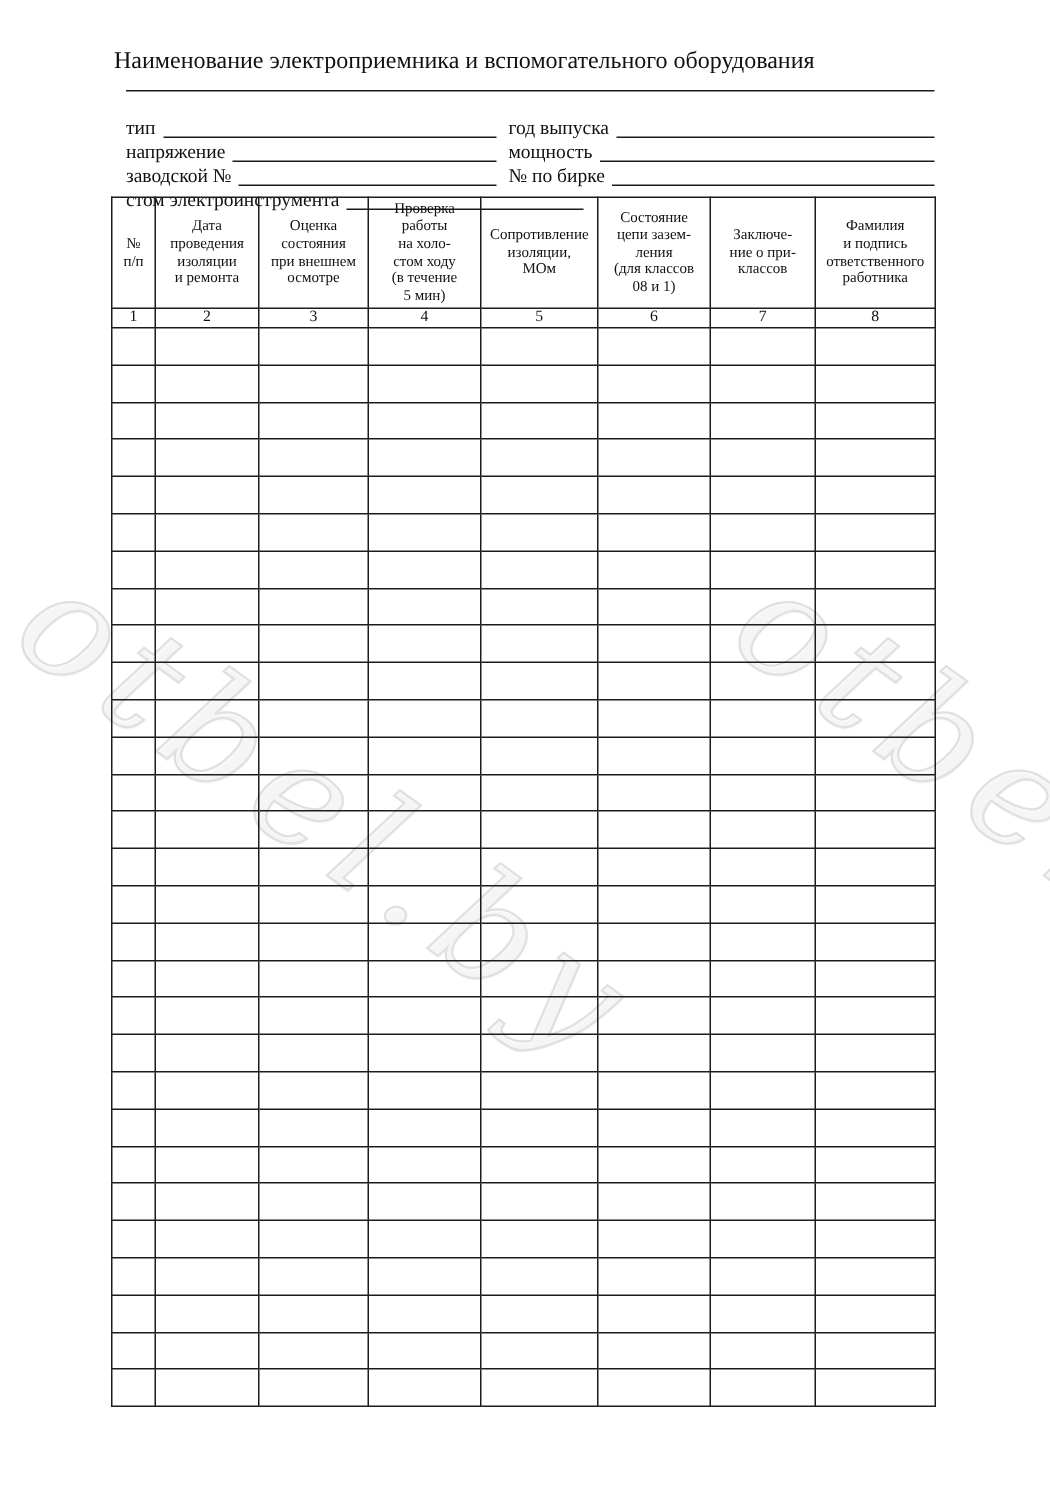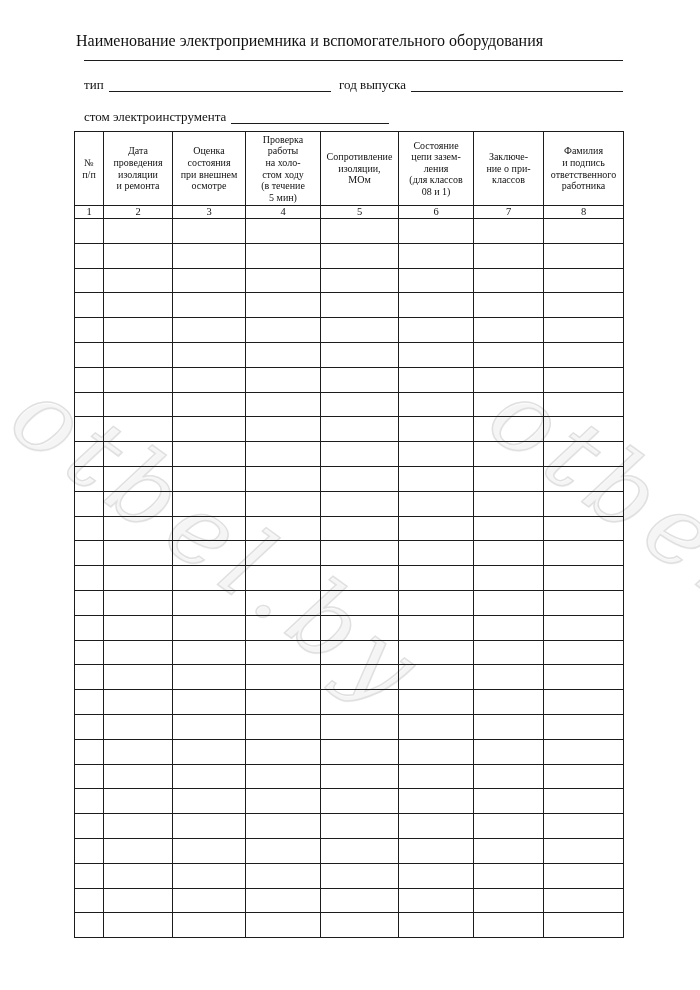--- a/index.html
+++ b/index.html
@@ -96,20 +96,38 @@
       <div class="fr-seg-left">
         <span class="fr-label">тип</span>
         <span class="fill"></span>
       </div>
       <div class="fr-seg-right">
         <span class="fr-label">год выпуска</span>
         <span class="fill"></span>
       </div>
     </div>
     <div class="form-row">
+      <div class="fr-seg-left">
+        <span class="fr-label">напряжение</span>
+        <span class="fill"></span>
+      </div>
+      <div class="fr-seg-right">
+        <span class="fr-label">мощность</span>
+        <span class="fill"></span>
+      </div>
+    </div>
+    <div class="form-row">
+      <div class="fr-seg-left">
+        <span class="fr-label">заводской №</span>
+        <span class="fill"></span>
+      </div>
+      <div class="fr-seg-right">
+        <span class="fr-label">№ по бирке</span>
+        <span class="fill"></span>
+      </div>
     </div>
     <div class="form-row">
       <span class="fr-label">стом электроинструмента</span>
       <span class="fill short"></span>
     </div>
   </div>
 
   <table class="log">
     <colgroup>
       <col style="width:29px">

